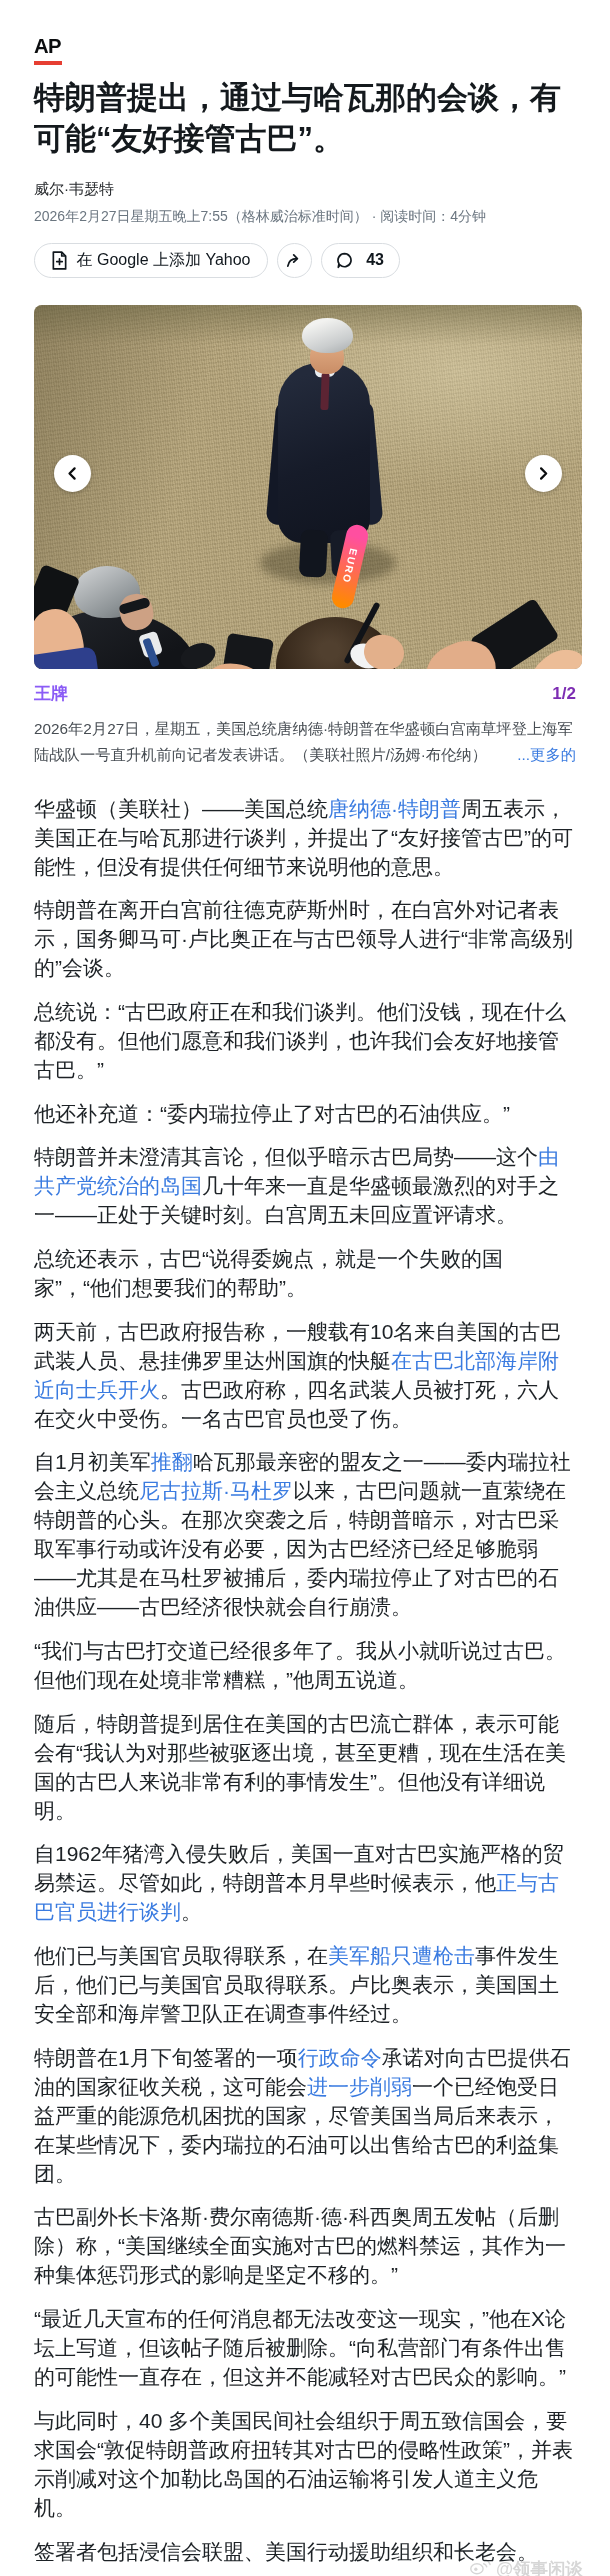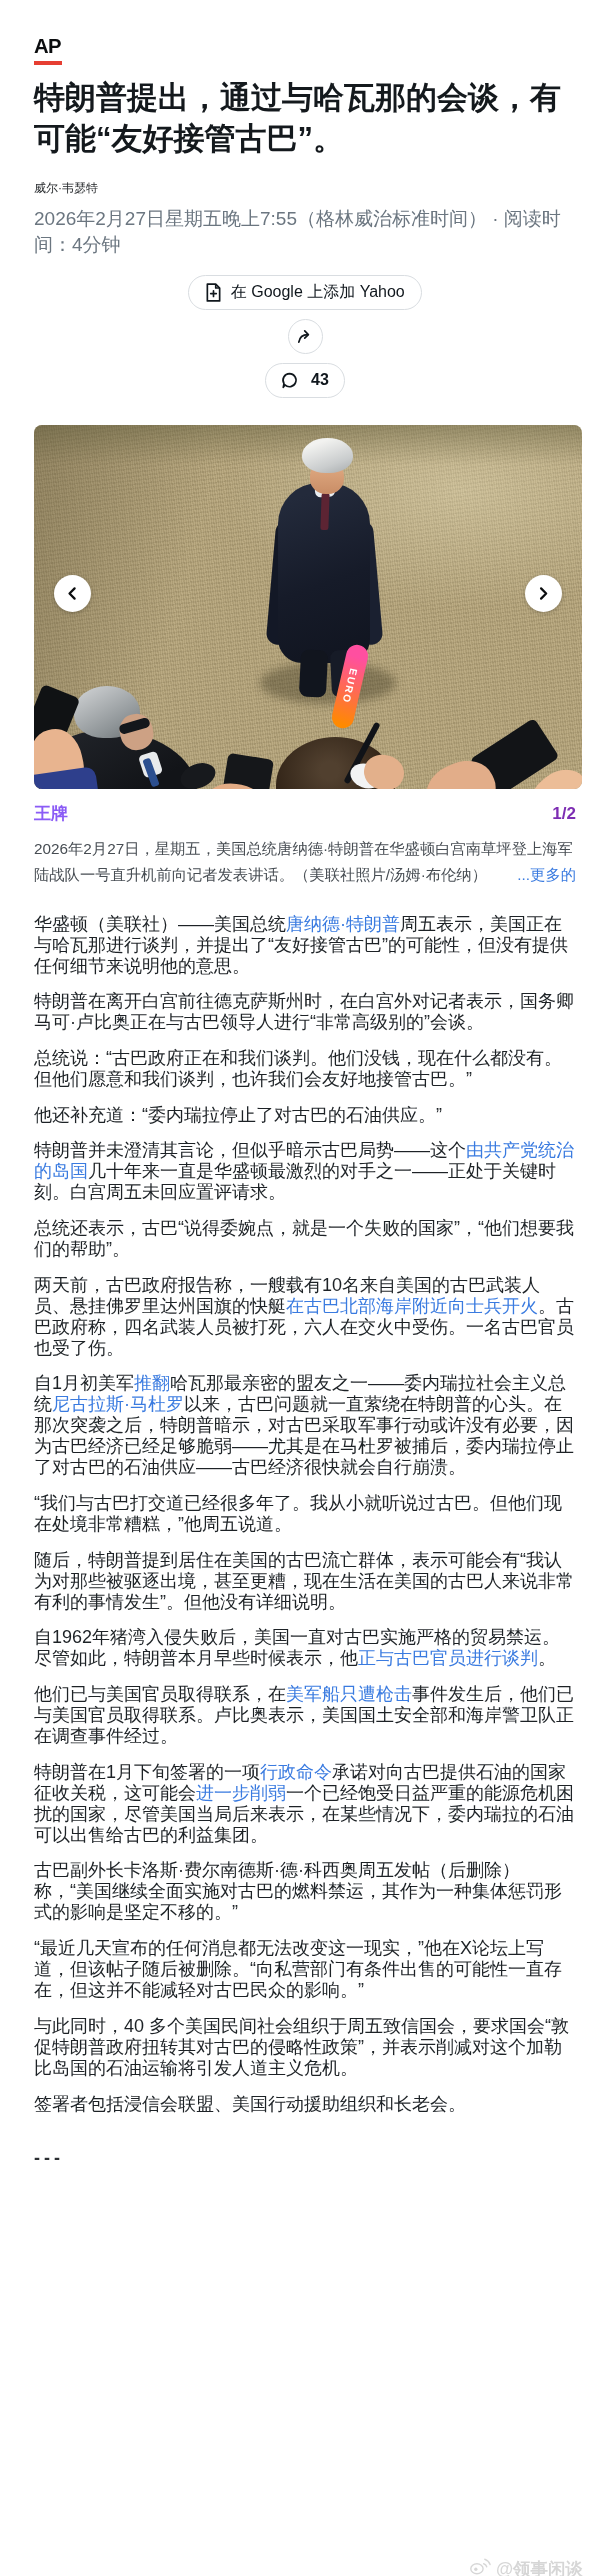--- a/index.html
+++ b/index.html
@@ -15,24 +15,24 @@
     padding:20px 31px 0 31px;
   }
   
   .ap-logo{font-size:20.3px;font-weight:800;letter-spacing:-0.6px;color:#0b0d0f;line-height:1;}
   .ap-bar{width:28px;height:3.4px;background:#e63e32;margin-top:5.1px;}
   .title{
     margin-top:13.6px;
     font-size:31px;line-height:1.3;font-weight:800;color:#14191d;
     letter-spacing:0px;
   }
-  .author{margin-top:19px;font-size:12px;font-weight:500;color:#26292c;}
-  .dateline{margin-top:9px;font-size:19px;color:#6b7680;}
-  
-  .actions{margin-top:17px;display:flex;align-items:center;gap:9px;flex-direction:column;}
+  .author{margin-top:19px;font-size:15px;font-weight:500;color:#26292c;}
+  .dateline{margin-top:9px;font-size:14px;color:#6b7680;}
+  
+  .actions{margin-top:17px;display:flex;align-items:center;gap:9px;}
   .btn{display:inline-flex;align-items:center;justify-content:center;
     border:1.1px solid #d9dde1;background:#fff;color:#10171d;font-size:16px;
     height:35px;border-radius:17.5px;box-sizing:border-box;cursor:pointer;}
   .btn-add{padding:0 16px;gap:8.5px;}
   .btn-circle{width:35px;border-radius:50%;}
   .btn-comments{padding:0 14.7px;gap:13px;font-weight:600;}
   .btn svg{display:block;}
   
   .photo{
     position:relative;margin-top:27px;width:548px;height:364px;
@@ -86,21 +86,21 @@
   .nav-btn svg{position:static;}
   
   .cap-head{margin-top:13.6px;display:flex;justify-content:space-between;align-items:baseline;}
   .cap-title{font-size:17px;font-weight:700;color:#8b5cf6;}
   .cap-page{font-size:17px;font-weight:700;color:#7d2db3;}
   .cap-body{position:relative;margin-top:10.2px;font-size:15.3px;line-height:26px;color:#474d53;}
   .cap-text{display:inline;}
   .more-link{position:absolute;right:0;bottom:0;color:#3a7be0;cursor:pointer;background:#fff;padding-left:4.5px;}
   
   .article{margin-top:26px;}
-  .para{margin:0 0 14.7px 0;font-size:18px;line-height:21px;color:#1d2226;}
+  .para{margin:0 0 14.7px 0;font-size:21px;line-height:29px;color:#1d2226;}
   .t-link{color:#3a7be0;text-decoration:none;cursor:pointer;}
   .end-dashes{margin-top:33px;font-size:18px;font-weight:600;letter-spacing:4px;color:#2c2f32;}
   
   .watermark{position:absolute;right:24px;top:2541px;display:flex;align-items:flex-end;gap:4.5px;
     color:rgba(0,0,0,.16);font-size:17.5px;font-weight:700;}
 </style>
 </head>
 <body>
 
 <div class="page">

